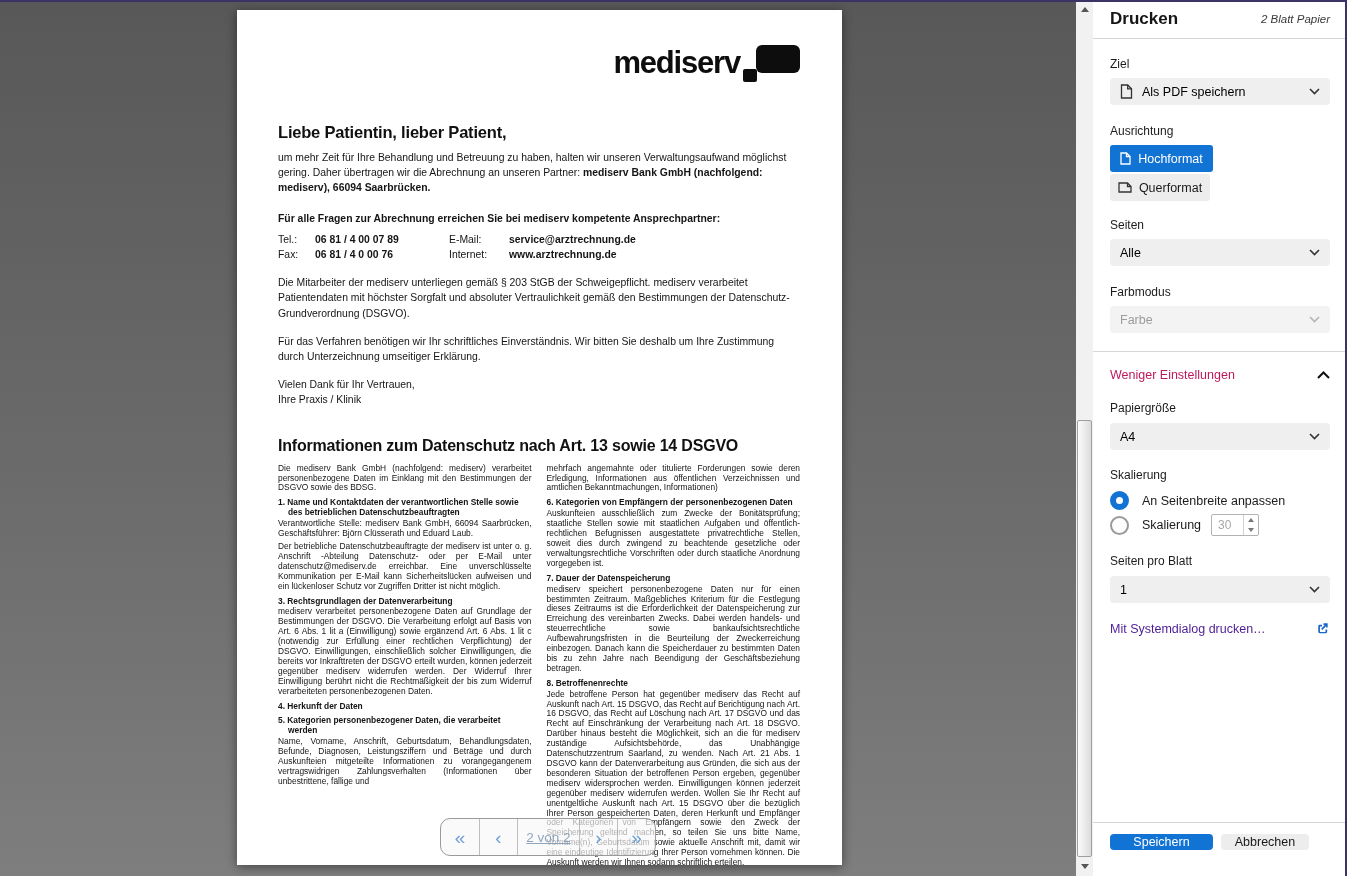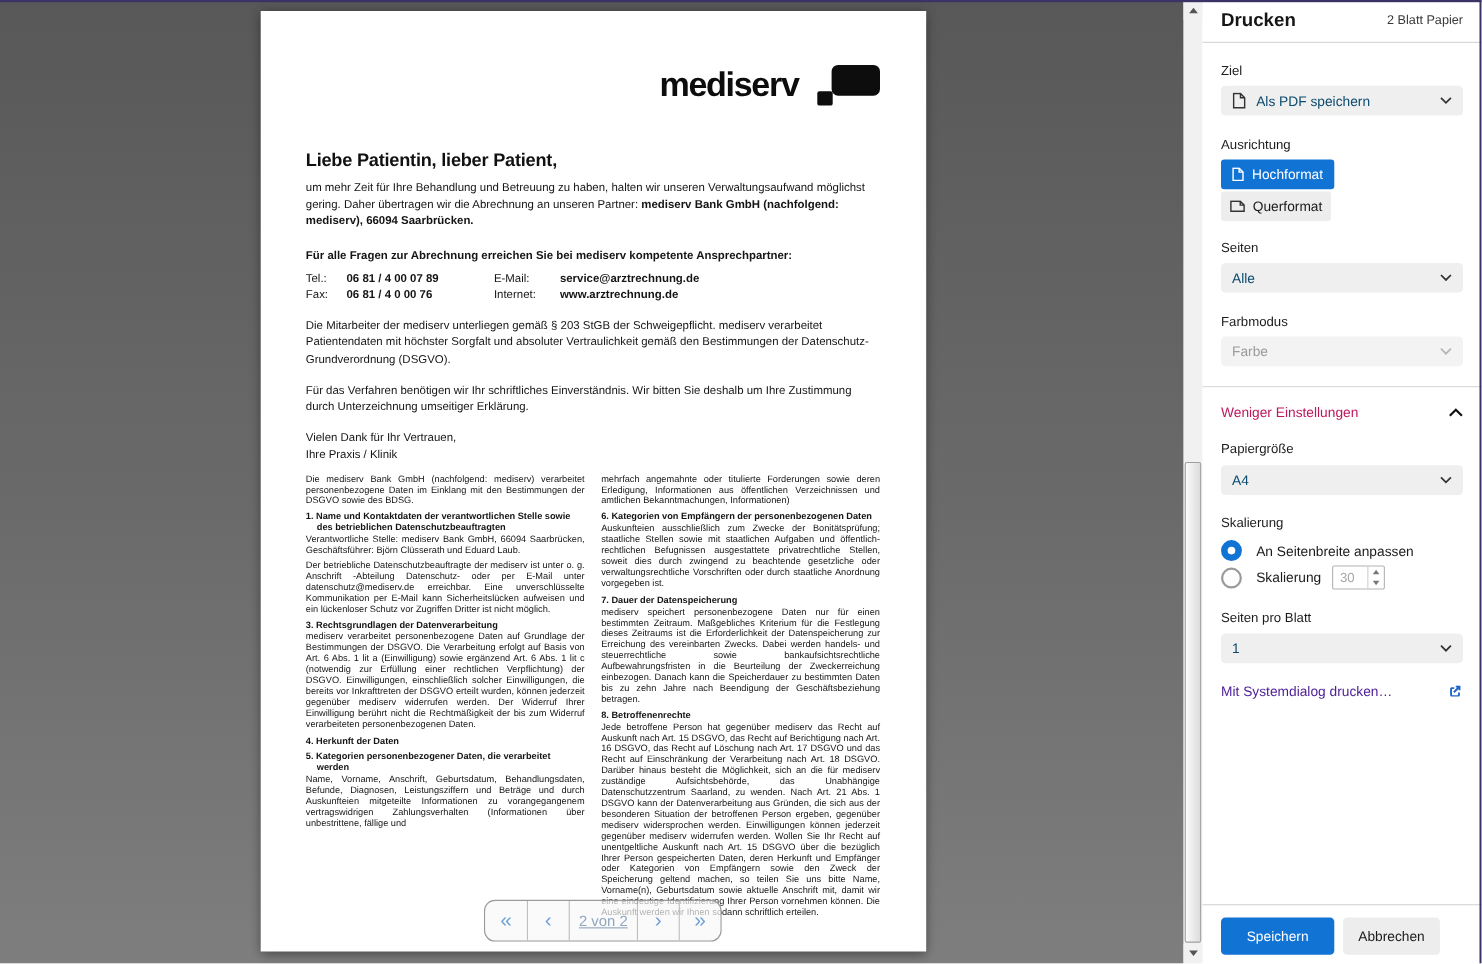--- a/index.html
+++ b/index.html
@@ -10,21 +10,21 @@
   .edge-top { position:absolute; top:0; left:0; right:0; height:2px; background:#3b3266; z-index:60; }
   .edge-right { position:absolute; top:0; right:0; bottom:0; width:2px; background:#3b3266; z-index:60; }
 
   
   .preview { position:absolute; left:0; top:0; width:1076px; height:876px;
              background:linear-gradient(180deg,#585858 0%,#6b6b6b 55%,#7e7e7e 100%); overflow:hidden; }
 
   .page { position:absolute; left:237px; top:10px; width:605px; height:855px; background:#ffffff;
           box-shadow:0 2px 10px rgba(0,0,0,.45); color:#111; padding:30px 42px 0 41px; overflow:hidden; }
 
-  .logo-row { display:flex; justify-content:flex-end; align-items:center; height:44px; margin-top:16px;gap:14px; }
+  .logo-row { display:flex; justify-content:flex-end; align-items:center; height:44px; margin-top:2px; }
   .logo-word { font-size:31px; font-weight:bold; letter-spacing:-1.2px; color:#0d0d0d; line-height:1; padding-bottom:4px; }
   .logo-mark { position:relative; width:57px; height:38px; margin-left:3px; }
   .logo-mark .big { position:absolute; right:0; top:0; width:44px; height:28px; background:#0d0d0d; border-radius:6px; }
   .logo-mark .small { position:absolute; left:0; bottom:1px; width:14px; height:13px; background:#0d0d0d; border-radius:2px; }
 
   .salutation { font-size:16.5px; font-weight:bold; margin-top:37px; letter-spacing:-0.2px; }
   .bodytxt { font-size:10.4px; line-height:15.2px; color:#151515; }
   .p1 { margin-top:8px; }
   .p2 { margin-top:15px;font-weight:bold; }
   .contact { margin-top:6px; display:grid; grid-template-columns:33px 130px 56px auto; column-gap:4px; }
@@ -55,28 +55,28 @@
   .sb-arrow.down { bottom:1px; }
   .tri-up { width:0; height:0; border-left:4px solid transparent; border-right:4px solid transparent; border-bottom:5px solid #555; }
   .tri-down { width:0; height:0; border-left:4px solid transparent; border-right:4px solid transparent; border-top:5px solid #555; }
   .sb-thumb { position:absolute; left:1px; width:15px; top:420px; height:437px;
               background:linear-gradient(90deg,#fbfbfb,#dcdcdc); border:1px solid #9f9f9f; border-radius:2px; }
 
   
   .panel { position:absolute; left:1093px; top:0; width:254px; height:876px; background:#fff; z-index:40; }
   .panel-header { height:39px; border-bottom:1px solid #d4d4d4; display:flex; align-items:center; padding:0 17px; }
   .panel-title { font-size:17px; font-weight:bold; color:#161616; flex:1; }
-  .sheet-info { font-size:11.5px; color:#3a3a3a; }
+  .sheet-info { font-size:11.5px; color:#3a3a3a;font-style:italic; }
 
   .panel-body { padding:0 17px; position:relative; }
   .flabel { font-size:12px; color:#1c1c1c; display:block; }
   .lm1 { margin-top:18px; } .lm2 { margin-top:19px; } .lm3 { margin-top:17px; }
 
   .select { margin-top:7px; height:27px; background:#efefef; border-radius:4px; display:flex; align-items:center;
-            padding:0 10px; font-size:12.5px; color:#0c4a6e; cursor:default; }
+            padding:0 10px; font-size:12.5px; color:#000000; cursor:default; }
   .select .sel-text { flex:1; }
   .select.disabled { background:#f3f3f3; color:#9b9b9b; }
   .select .doc-ico { margin-right:9px; display:flex; }
   .chev-down { display:flex; }
 
   .orient-row { margin-top:7px; display:flex; gap:2px;flex-direction:column; }
   .obtn { height:27px; display:flex; align-items:center; justify-content:center; gap:7px; font-size:12.5px; cursor:default; }
   .obtn.active { background:#1173d4; color:#fff; border-radius:3px; width:103px; }
   .obtn.inactive { background:#ededed; color:#1a1a1a; border-radius:3px; width:100px; }
 
@@ -96,21 +96,21 @@
   .spin div { flex:1; display:flex; align-items:center; justify-content:center; }
   .sp-up { width:0;height:0;border-left:3.5px solid transparent;border-right:3.5px solid transparent;border-bottom:4px solid #777; }
   .sp-dn { width:0;height:0;border-left:3.5px solid transparent;border-right:3.5px solid transparent;border-top:4px solid #777; }
 
   .syslink-row { margin-top:18px; display:flex; align-items:center; }
   .syslink { font-size:12.5px; color:#4c1d95; text-decoration:none; flex:1; cursor:pointer; }
   .ext-ico { display:flex; }
 
   .panel-footer { position:absolute; left:0; right:0; bottom:0; height:54px; border-top:1px solid #d4d4d4;
                   padding:11px 17px 0 17px; display:flex; gap:8px; background:#fff; }
-  .btn { height:34px; border:none; border-radius:4px; font-size:12.5px; font-family:inherit; cursor:pointer; }
+  .btn { height:16px; border:none; border-radius:4px; font-size:12.5px; font-family:inherit; cursor:pointer; }
   .btn.primary { background:#1173d4; color:#fff; width:103px; }
   .btn.secondary { background:#ededed; color:#1a1a1a; width:88px; }
 
   svg { display:block; }
 </style>
 </head>
 <body>
 
 <div class="edge-top"></div>
 <div class="edge-right"></div>
@@ -143,20 +143,21 @@
       <span class="v">06 81 / 4 0 00 76</span>
       <span>Internet:</span>
       <span class="v">www.arztrechnung.de</span>
     </div>
 
     <div class="bodytxt p3">Die Mitarbeiter der mediserv unterliegen gemäß § 203 StGB der Schweigepflicht. mediserv verarbeitet Patientendaten mit höchster Sorgfalt und absoluter Vertraulichkeit gemäß den Bestimmungen der Datenschutz-Grundverordnung (DSGVO).</div>
     <div class="bodytxt p4">Für das Verfahren benötigen wir Ihr schriftliches Einverständnis. Wir bitten Sie deshalb um Ihre Zustimmung durch Unterzeichnung umseitiger Erklärung.</div>
     <div class="bodytxt p5">Vielen Dank für Ihr Vertrauen,</div>
     <div class="bodytxt">Ihre Praxis / Klinik</div>
 
+    <div class="info-title">Informationen zum Datenschutz nach Art. 13 sowie 14 DSGVO</div>
 
     <div class="cols">
       <div class="col" id="col-left">
           <div>
             <div class="sec-p">Die mediserv Bank GmbH (nachfolgend: mediserv) verarbeitet personenbezogene Daten im Einklang mit den Bestimmungen der DSGVO sowie des BDSG.</div>
           </div>
           <div>
             <div class="sec-h">1. Name und Kontaktdaten der verantwortlichen Stelle sowie des betrieblichen Datenschutzbeauftragten</div>
             <div class="sec-p">Verantwortliche Stelle: mediserv Bank GmbH, 66094 Saarbrücken, Geschäftsführer: Björn Clüsserath und Eduard Laub.</div>
             <div class="sec-p">Der betriebliche Datenschutzbeauftragte der mediserv ist unter o. g. Anschrift -Abteilung Datenschutz- oder per E-Mail unter datenschutz@mediserv.de erreichbar. Eine unverschlüsselte Kommunikation per E-Mail kann Sicherheitslücken aufweisen und ein lückenloser Schutz vor Zugriffen Dritter ist nicht möglich.</div>

